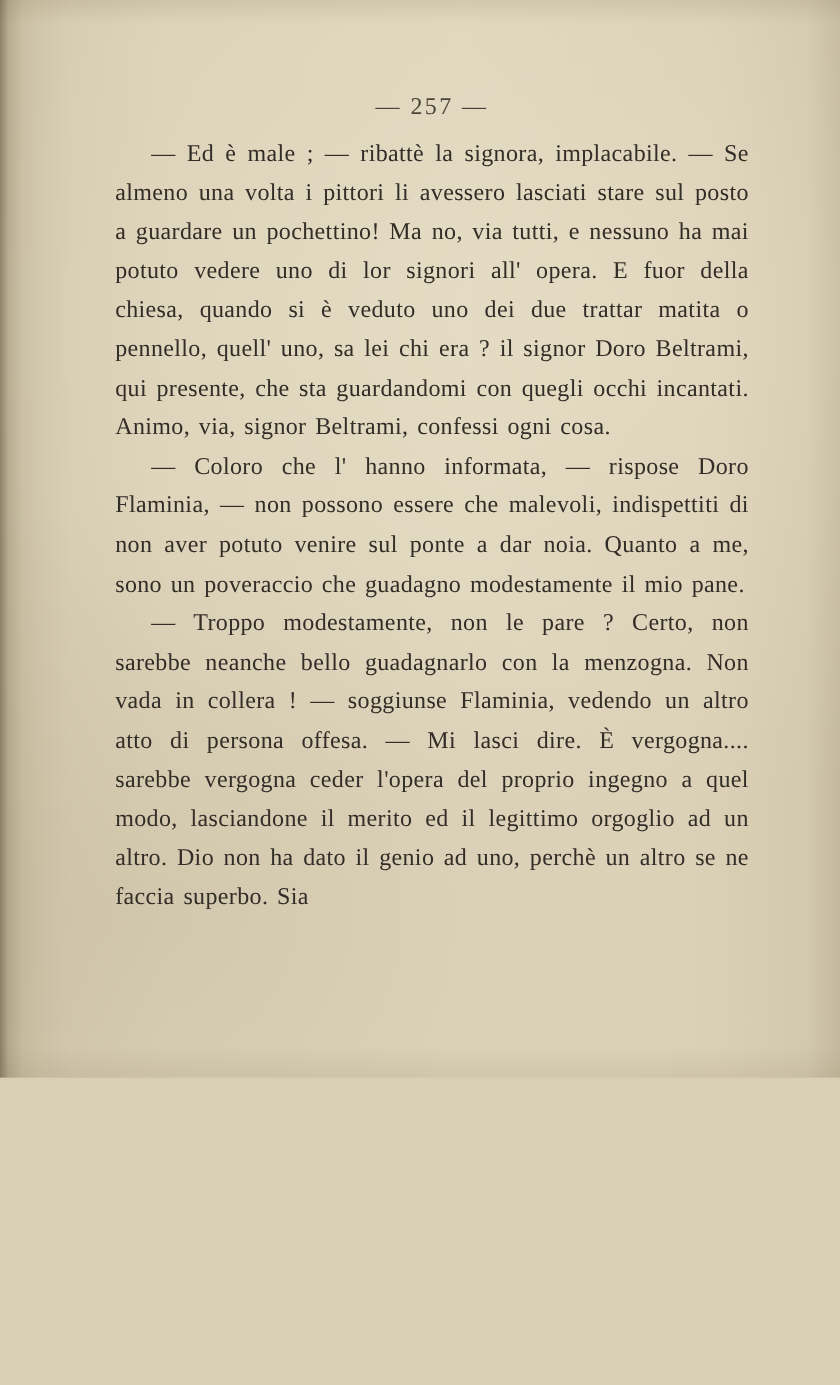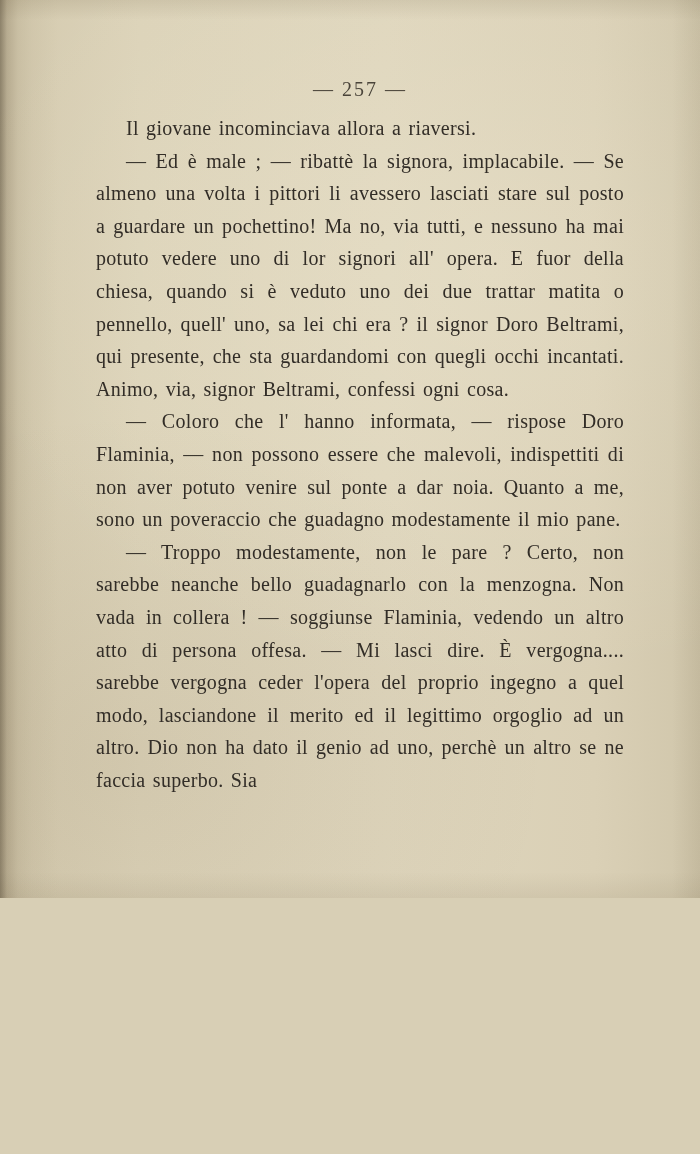--- a/index.html
+++ b/index.html
@@ -42,21 +42,20 @@
   .signature{font-size:16px;color:#44403a;}
 </style>
 </head>
 <body>
 
 <div class="page">
 
   <div class="page-number">— 257 —</div>
 
   <div class="text-block">
-    <p>Il giovane incominciava allora a riaversi.</p>
     <p>— Ed è male ; — ribattè la signora, implacabile. — Se almeno una volta i pittori li avessero lasciati stare sul posto a guardare un pochettino! Ma no, via tutti, e nessuno ha mai potuto vedere uno di lor signori all' opera. E fuor della chiesa, quando si è veduto uno dei due trattar matita o pennello, quell' uno, sa lei chi era ? il signor Doro Beltrami, qui presente, che sta guardandomi con quegli occhi incantati. Animo, via, signor Beltrami, confessi ogni cosa.</p>
     <p>— Coloro che l' hanno informata, — rispose Doro Flaminia, — non possono essere che malevoli, indispettiti di non aver potuto venire sul ponte a dar noia. Quanto a me, sono un poveraccio che guadagno modestamente il mio pane.</p>
     <p>— Troppo modestamente, non le pare ? Certo, non sarebbe neanche bello guadagnarlo con la menzogna. Non vada in collera ! — soggiunse Flaminia, vedendo un altro atto di persona offesa. — Mi lasci dire. È vergogna.... sarebbe vergogna ceder l'opera del proprio ingegno a quel modo, lasciandone il merito ed il legittimo orgoglio ad un altro. Dio non ha dato il genio ad uno, perchè un altro se ne faccia superbo. Sia</p>
   </div>
 
   <div class="footer">
     <div class="footer-left">
       <span class="author">Barrili.</span><span class="book-title">La Castellana.</span>
     </div>
     <div class="signature">17</div>

